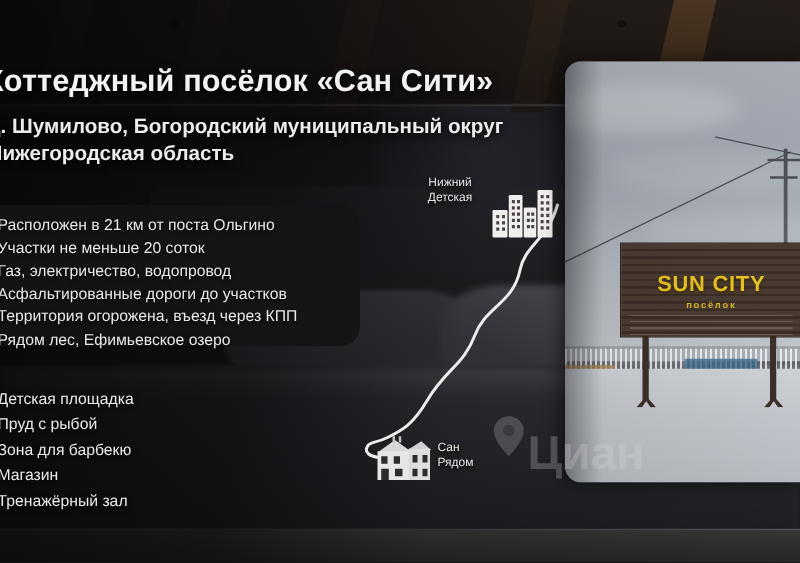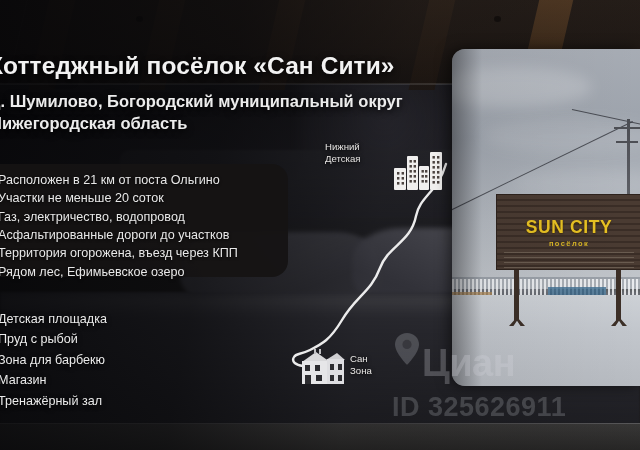--- a/index.html
+++ b/index.html
@@ -106,21 +106,21 @@
     font-size:12.6px; color:#eaeaea; line-height:1.62;
     text-shadow:0 1px 5px rgba(0,0,0,.95);
   }
   .amenity-list div{white-space:nowrap;}
 
   
   .route{position:absolute; left:270px; top:150px; width:180px; height:240px;}
   .city-icon{position:absolute; left:392px; top:142px; width:52px; height:50px;}
   .city-label{
     position:absolute; left:325px; top:141px; width:70px;
-    text-align:left; font-size:9.6px; color:#e6e4e2; line-height:1.28;
+    text-align:center; font-size:9.6px; color:#e6e4e2; line-height:1.28;
     text-shadow:0 1px 4px rgba(0,0,0,.95);
   }
   .house-icon{position:absolute; left:296px; top:348px; width:50px; height:38px;}
   .house-label{
     position:absolute; left:350px; top:353px; width:60px;
     font-size:9.6px; color:#e9e7e5; line-height:1.3;
     text-shadow:0 1px 4px rgba(0,0,0,.95);
   }
 
   
@@ -327,21 +327,21 @@
       <rect x="42" y="16" width="4" height="6"></rect>
       <rect x="34" y="27" width="4" height="6"></rect>
       <rect x="42" y="27" width="4" height="6"></rect>
     </g>
     <rect x="18" y="1" width="2" height="5" fill="#bfbfc2"></rect>
     <rect x="23" y="1" width="2" height="5" fill="#bfbfc2"></rect>
   </svg>
 
   <div class="house-label">
     <div>Сан</div>
-    <div>Зона</div>
+    <div>Рядом</div>
   </div>
 
   <div class="photo-card">
     <div class="ph-sky"></div>
     <div class="ph-cloud" style="left:-20px;top:18px;width:160px;height:40px;"></div>
     <div class="ph-cloud" style="left:30px;top:70px;width:180px;height:34px;opacity:.6;"></div>
     <div class="ph-cloud" style="left:60px;top:120px;width:150px;height:26px;opacity:.45;"></div>
 
     <div class="ph-wire" style="left:-8px; top:164px; width:210px; transform:rotate(-26deg);"></div>
     <div class="ph-wire" style="left:120px; top:60px; width:80px; transform:rotate(12deg);"></div>
@@ -367,16 +367,15 @@
 
     <div class="ph-grad"></div>
   </div>
 
   <div class="wm">
     <svg class="wm-pin" width="26" height="34" viewBox="0 0 26 34">
       <path d="M13 1 C6 1 1 6.2 1 12.6 C1 21 13 33 13 33 C13 33 25 21 25 12.6 C25 6.2 20 1 13 1 Z" fill="rgba(206,210,217,.24)"></path>
       <circle cx="13" cy="12.4" r="4.6" fill="rgba(40,40,46,.55)"></circle>
     </svg>
     <div class="wm-word">Циан</div>
-    <div class="wm-id">ID 325626911</div>
   </div>
 
 </div>
 
 </body></html>

